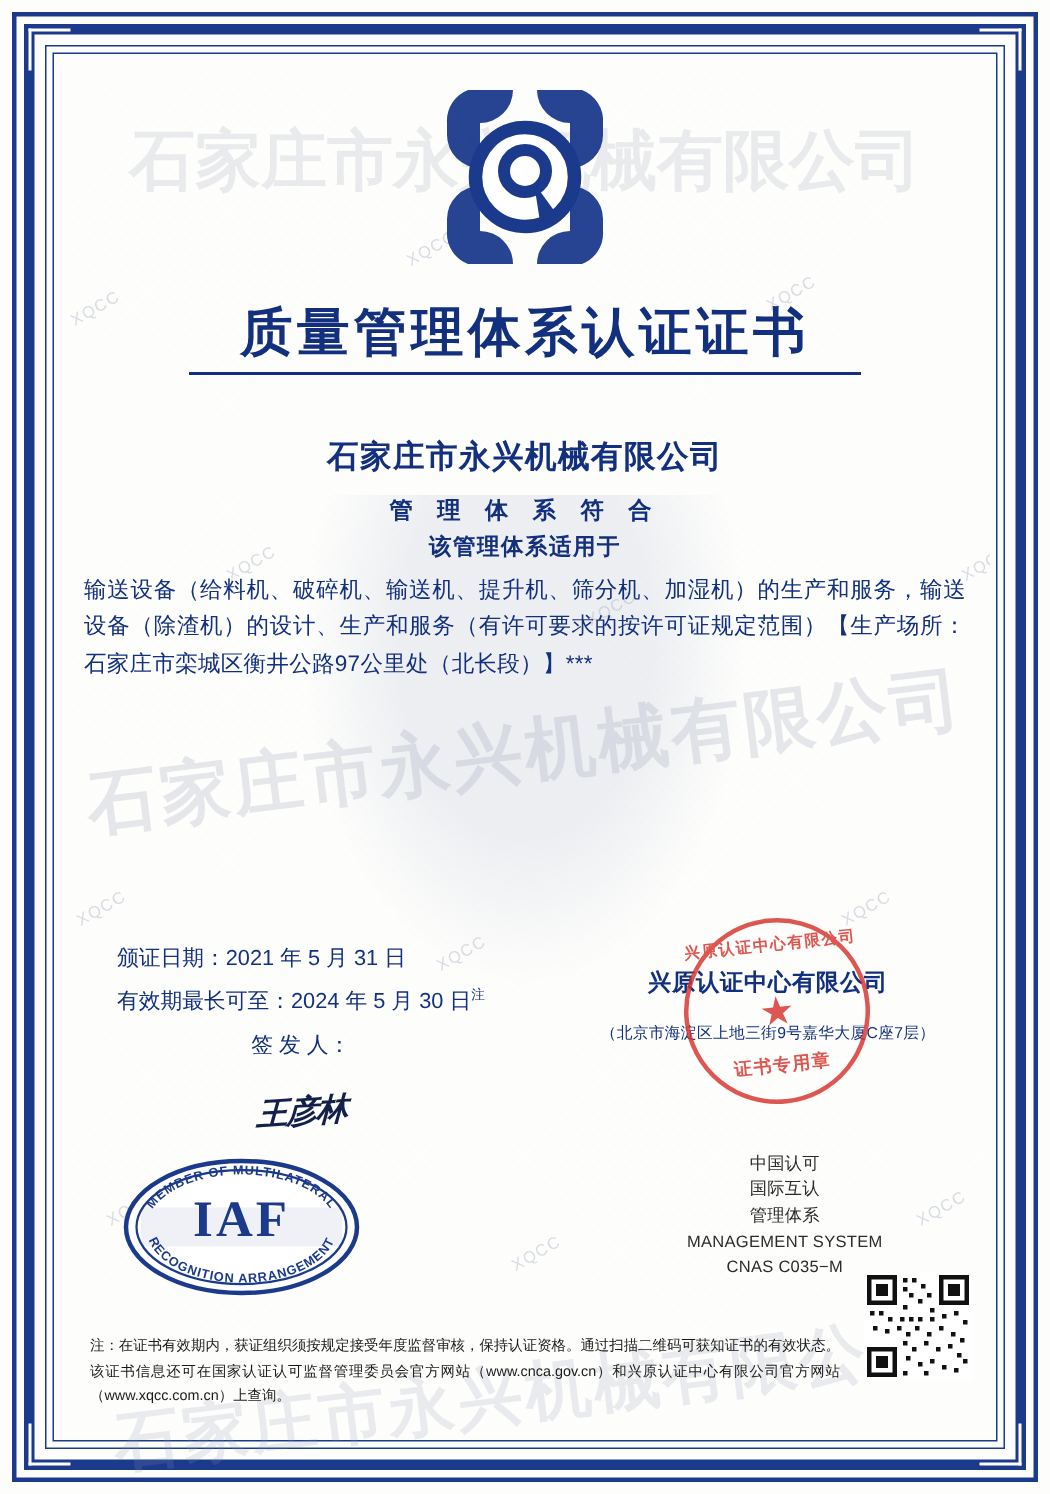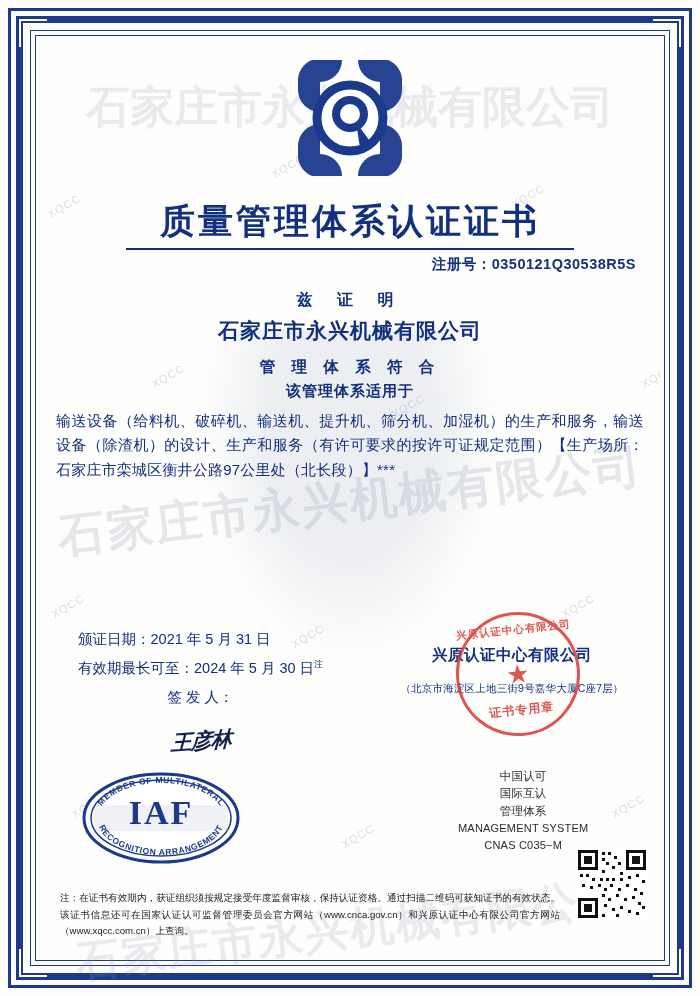--- a/index.html
+++ b/index.html
@@ -389,26 +389,22 @@
       <circle cx="68" cy="66" r="33" fill="#ffffff"></circle>
       <circle cx="68" cy="66" r="33" fill="none" stroke="#1b3a8c" stroke-width="9"></circle>
       <circle cx="68" cy="62" r="14" fill="none" stroke="#1b3a8c" stroke-width="8"></circle>
       <path d="M74 70 L90 92 L78 96 Z" fill="#1b3a8c"></path>
     </svg>
   </div>
 
   <div class="title">质量管理体系认证证书</div>
   <div class="title-rule"></div>
 
-  <div class="reg-no">
-    <span>注册号：</span><span>0350121Q30538R5S</span>
-  </div>
 
   <div class="body-block">
-    <div class="line-hereby">兹 证 明</div>
     <div class="company">石家庄市永兴机械有限公司</div>
     <div class="sys-conform">管 理 体 系 符 合</div>
     <div class="applies">该管理体系适用于</div>
     <div class="scope">输送设备（给料机、破碎机、输送机、提升机、筛分机、加湿机）的生产和服务，输送设备（除渣机）的设计、生产和服务（有许可要求的按许可证规定范围）【生产场所：石家庄市栾城区衡井公路97公里处（北长段）】***</div>
   </div>
 
   <div class="dates">
     <div>
       <span>颁证日期：</span><span>2021 年 5 月 31 日</span>
     </div>

